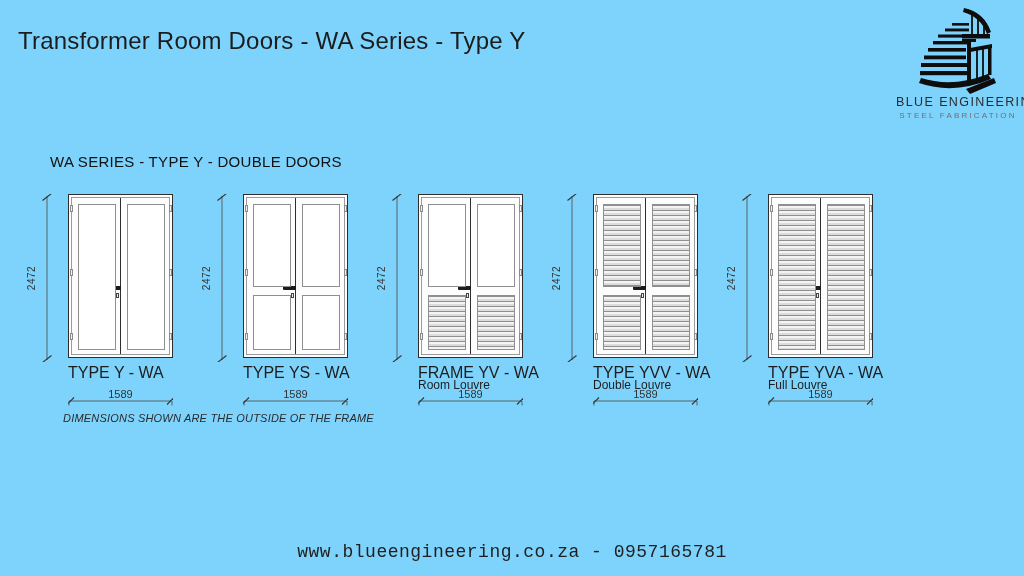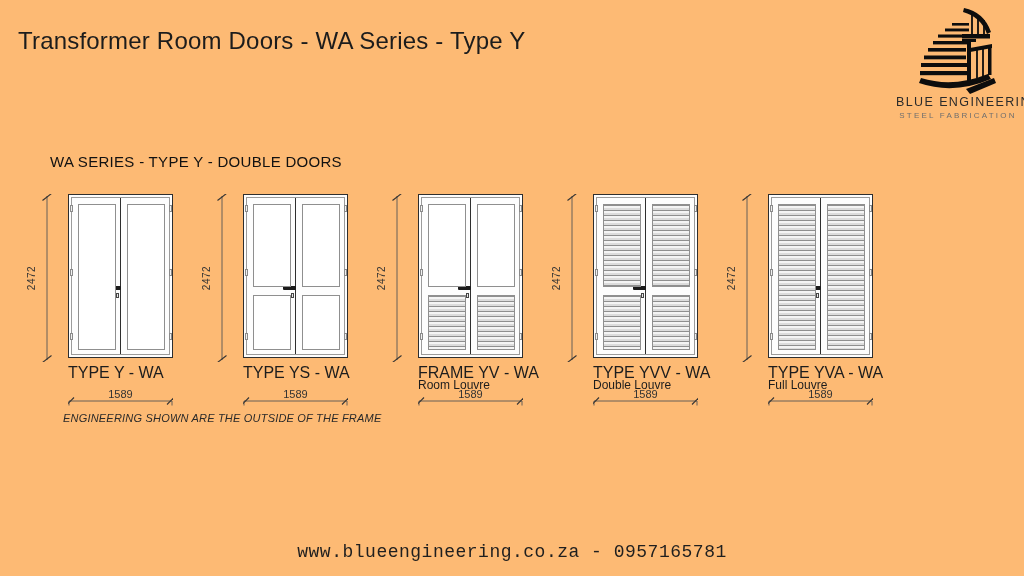--- a/index.html
+++ b/index.html
@@ -1,18 +1,18 @@
 <!DOCTYPE html>
 <html><head>
 <meta charset="utf-8">
 <style>
   * { margin:0; padding:0; box-sizing:border-box; }
   html,body { width:1024px; height:576px; background:#ffffff; overflow:hidden;
               font-family:"Liberation Sans", sans-serif; }
-  #sheet { position:relative; width:1024px; height:576px; background:#fdba74; }
+  #sheet { position:relative; width:1024px; height:576px; background:#7dd3fc; }
 
   
   #page-title { position:absolute; left:18px; top:27px; font-size:24px; color:#1c1c1c;
                 letter-spacing:0.2px; }
   #logo { position:absolute; left:896px; top:4px; width:124px; text-align:center; }
   #logo-icon { display:block; margin:0 auto; }
   #logo-name { font-size:12.5px; letter-spacing:1.4px; color:#2b2b2b; margin-top:1px; white-space:nowrap; }
   #logo-tagline { font-size:8px; letter-spacing:2.2px; color:#6e6e6e; margin-top:2px; white-space:nowrap; }
 
   #section-heading { position:absolute; left:50px; top:153px; font-size:15px; color:#111;
@@ -283,16 +283,16 @@
         <line x1="1" y1="4" x2="104" y2="4" stroke="#555" stroke-width="0.9"></line>
         <line x1="1" y1="4" x2="1" y2="8.5" stroke="#555" stroke-width="0.9"></line>
         <line x1="104" y1="4" x2="104" y2="8.5" stroke="#555" stroke-width="0.9"></line>
         <line x1="-1" y1="7.5" x2="6" y2="0.5" stroke="#333" stroke-width="1.1"></line>
         <line x1="99" y1="7.5" x2="106" y2="0.5" stroke="#333" stroke-width="1.1"></line>
       </svg>
     </div>
   </div>
     </div>
 
-  <div id="frame-note">ENGINEERING SHOWN ARE THE OUTSIDE OF THE FRAME</div>
+  <div id="frame-note">DIMENSIONS SHOWN ARE THE OUTSIDE OF THE FRAME</div>
 
   <div id="footer-contact">www.blueengineering.co.za - 0957165781</div>
 </div>
 
 </body></html>

